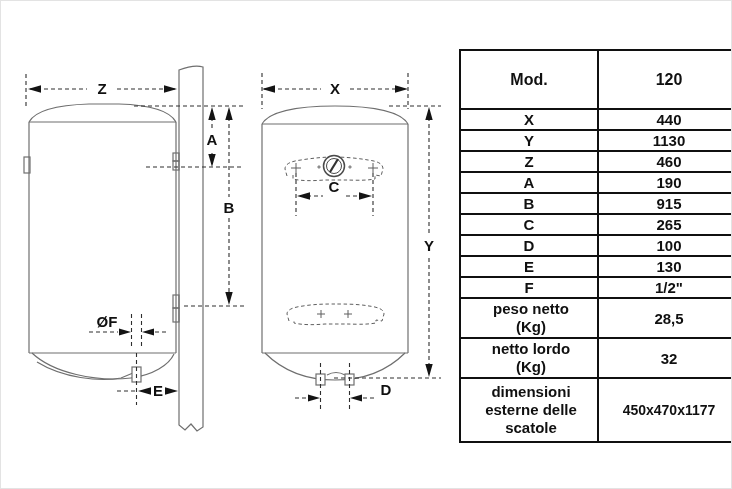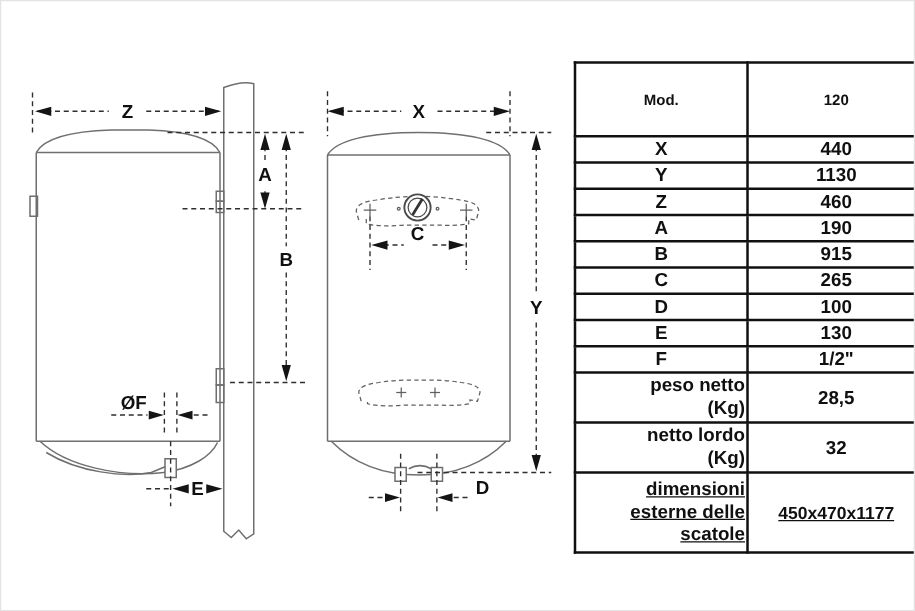--- a/index.html
+++ b/index.html
@@ -24,25 +24,25 @@
     position:absolute;left:458px;top:48px;width:272px;
     border-collapse:collapse;table-layout:fixed;
     color:#101010;font-weight:bold;
   }
   .spec-table td{
     border:2.5px solid #101010;vertical-align:middle;
     font-size:15px;overflow:hidden;
   }
   .spec-table .c0{width:134px;text-align:center;}
   .spec-table .c1{width:138px;text-align:center;}
-  .spec-table tr.hdr td{height:55px;font-size:12px;}
+  .spec-table tr.hdr td{height:55px;font-size:16px;}
   .spec-table tr.sm td{height:17px;}
   .spec-table tr.md td{height:36px;}
-  .spec-table tr.lg td{height:60px;text-decoration:underline;}
-  .spec-table td.lab{text-align:right;padding-left:5px;white-space:pre-line;line-height:1.18;}
+  .spec-table tr.lg td{height:60px;}
+  .spec-table td.lab{text-align:center;padding-left:5px;white-space:pre-line;line-height:1.18;}
   .spec-table tr.lg td.c1{font-size:14px;}
 </style>
 </head>
 <body>
 
 <div class="page">
 
   <svg class="drawing-svg" width="455" height="489" viewBox="0 0 455 489">
 
     <g>

